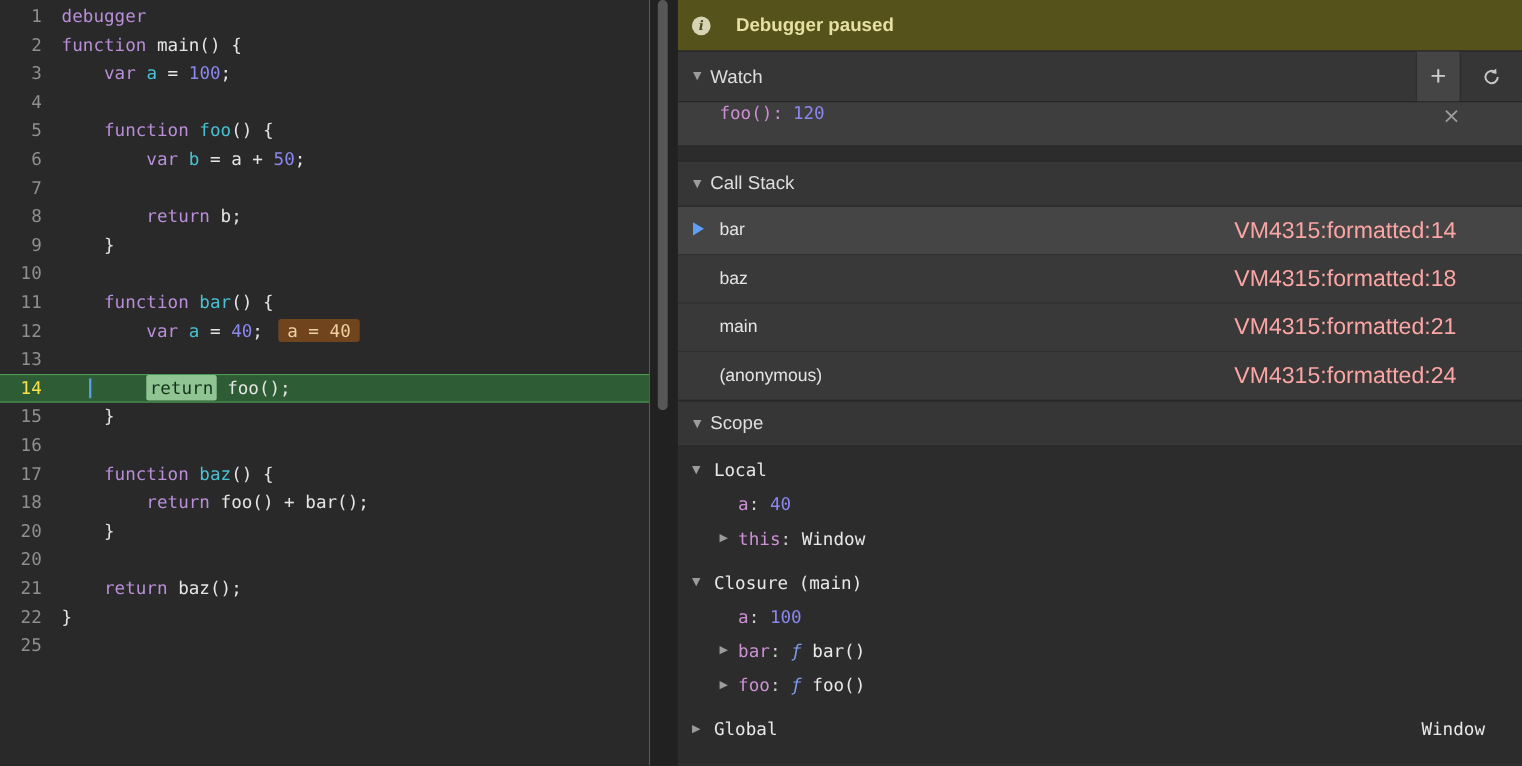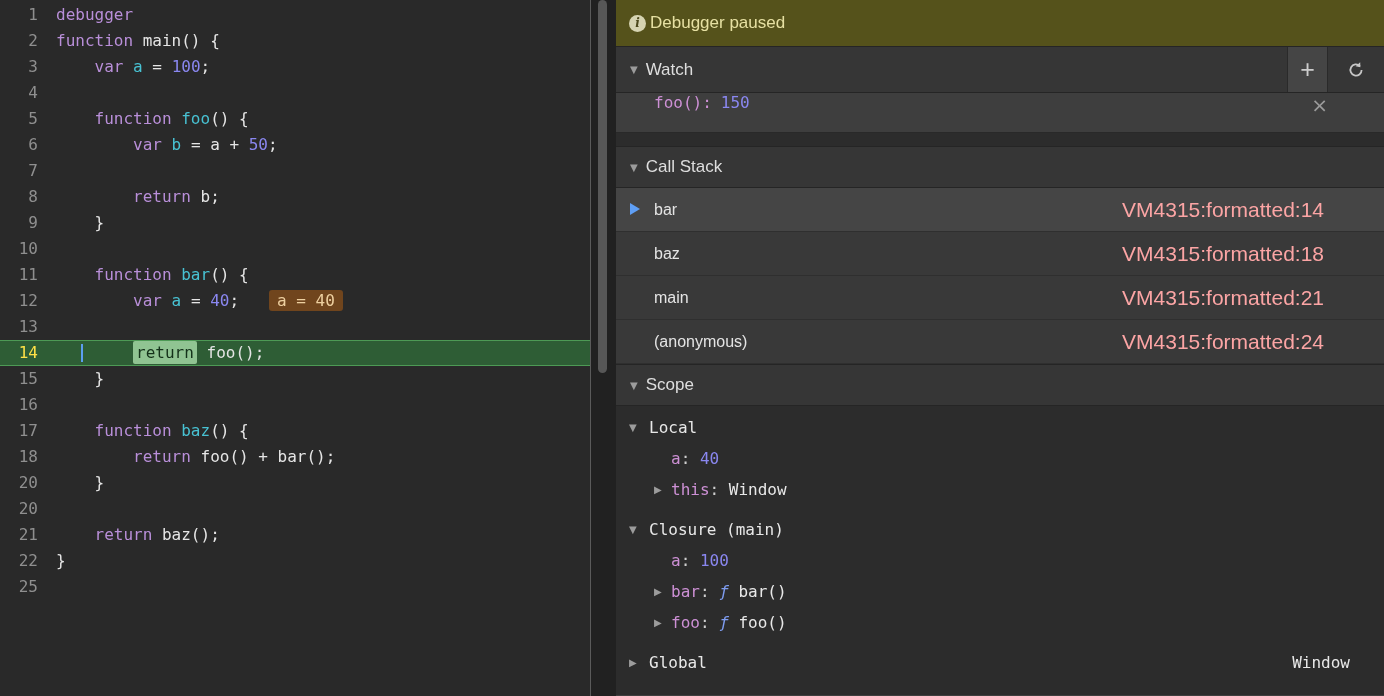--- a/index.html
+++ b/index.html
@@ -11,32 +11,32 @@
   .line{display:flex;height:26px;line-height:26px;white-space:pre;font-family:"DejaVu Sans Mono",monospace;font-size:16px}
   .gutter{flex:none;width:48px;text-align:right;padding-right:10px;color:#8f8f8f}
   .code{flex:1;padding-left:8px;position:relative;color:#e8e8e8}
   .line.hl{background:var(--exec-bg,#2e5d35);border-top:1px solid var(--exec-border,#4d9a55);border-bottom:1px solid var(--exec-border,#4d9a55);line-height:24px}
   .line.hl .gutter{color:#fde047}
   .tok-pl{color:#e5e5e5}
   .tok-kw{color:var(--keyword,#b98fd9)}
   .tok-vr,.tok-fn{color:var(--cyan,#48c2d3)}
   .tok-nm{color:var(--number,#8a87f0)}
   .tok-kwhl{background:var(--exec-token-bg,#90c492);color:var(--exec-token-text,#14321a);padding:2px 3px;border-radius:2px}
-  .tok-badge{background:var(--badge-bg,#70451d);color:var(--badge-text,#eed0a0);margin-left:30px;padding:1px 8px;border-radius:3px}
+  .tok-badge{background:var(--badge-bg,#70451d);color:var(--badge-text,#eed0a0);margin-left:14px;padding:1px 8px;border-radius:3px}
   .caret{position:absolute;left:33px;top:3px;bottom:3px;width:2px;background:var(--caret,#5c9ef0)}
 
   
   .splitter{width:25px;flex:none;background:#212121;position:relative}
   .scroll-thumb{position:absolute;left:7px;top:0;width:9px;height:373px;background:#575757;border-radius:5px}
 
   
   .sidebar{flex:1;display:flex;flex-direction:column;background:#2c2c2c;overflow:hidden}
   .banner{height:46px;flex:none;background:var(--banner-bg,#55521b);display:flex;align-items:center;padding-left:13px}
   .info-icon{width:17px;height:17px;flex:none;border-radius:50%;background:#d6d4b2;color:#4c491c;font:italic bold 12px/17px "DejaVu Serif",serif;text-align:center}
-  .banner-label{margin-left:4px;color:var(--banner-text,#e6e0a2);font-size:17px;font-weight:normal}
+  .banner-label{margin-left:23px;color:var(--banner-text,#e6e0a2);font-size:17px;font-weight:bold}
 
   .sec-header{flex:none;background:#363636;border-top:1px solid #252525;border-bottom:1px solid #252525;display:flex;align-items:stretch;color:#dedede;font-size:17px}
   .sec-header .title-wrap{display:flex;align-items:center;padding-left:14px}
   .h47{height:47px}.h42{height:42px}
   .tri{color:#9c9c9c;font-size:10px;font-family:"DejaVu Sans",sans-serif}
   .sec-header .tri{margin-right:8px}
   .hdr-buttons{margin-left:auto;display:flex;height:100%}
   .icon-btn{display:flex;align-items:center;justify-content:center}
   .plus-btn{width:41px;background:#454545;border-left:1px solid #2a2a2a;border-right:1px solid #2a2a2a;color:#cdcdcd;font-size:25px;font-weight:300}
   .refresh-btn{width:56px}
@@ -123,21 +123,21 @@
       <div class="icon-btn refresh-btn">
         <svg width="18" height="18" viewBox="0 0 18 18">
           <path d="M14.6 9 A 5.6 5.6 0 1 1 12.9 5" fill="none" stroke="#c6c6c6" stroke-width="1.8"></path>
           <path d="M13.2 1.2 L 13.4 6.3 L 8.6 5.2 Z" fill="#c6c6c6"></path>
         </svg>
       </div>
     </div>
   </div>
 
   <div id="watch-list">
-      <div class="watch-row"><span class="watch-expr">foo():</span><span class="watch-val">150</span><span class="watch-close">×</span></div>
+      <div class="watch-row"><span class="watch-expr">foo():</span><span class="watch-val">120</span><span class="watch-close">×</span></div>
     </div>
 
   <div class="spacer13"></div>
 
   <div class="sec-header h42">
     <div class="title-wrap">
       <span class="tri">▼</span>
       <span>Call Stack</span>
     </div>
   </div>

